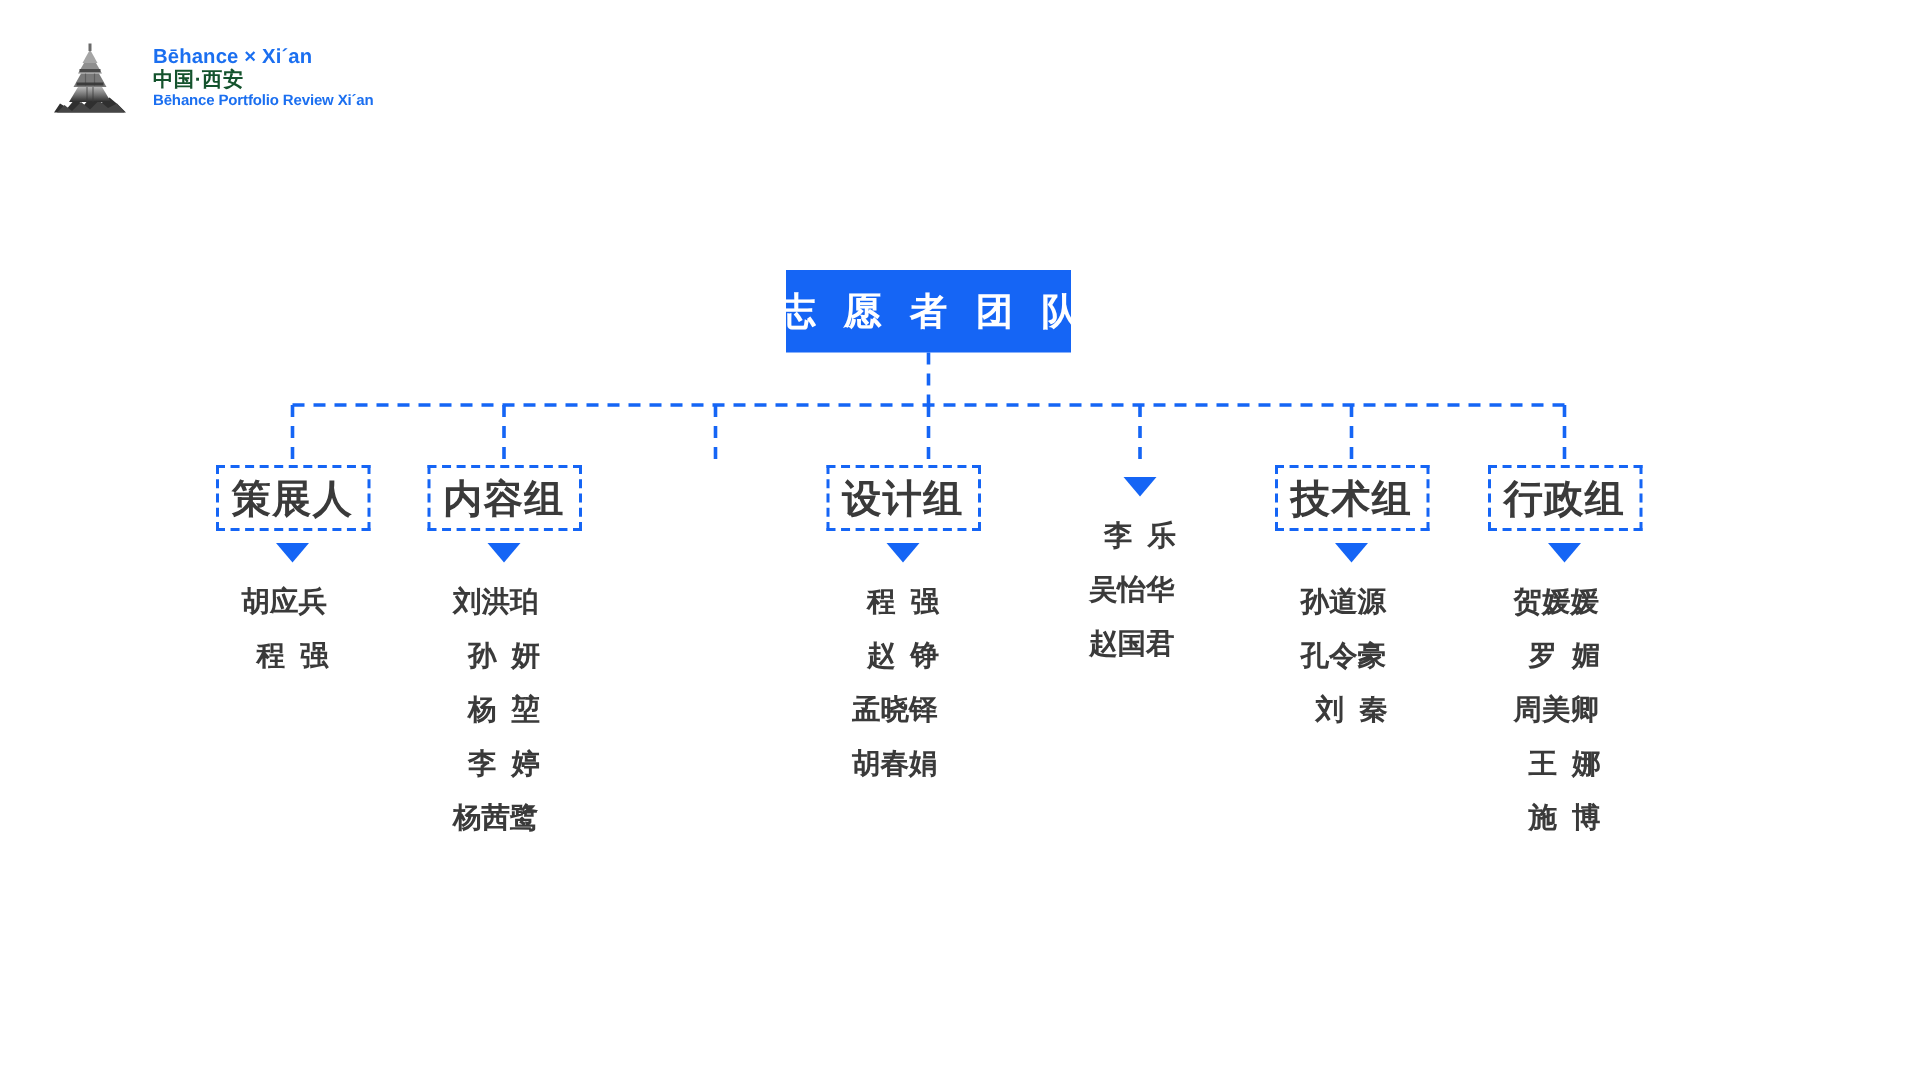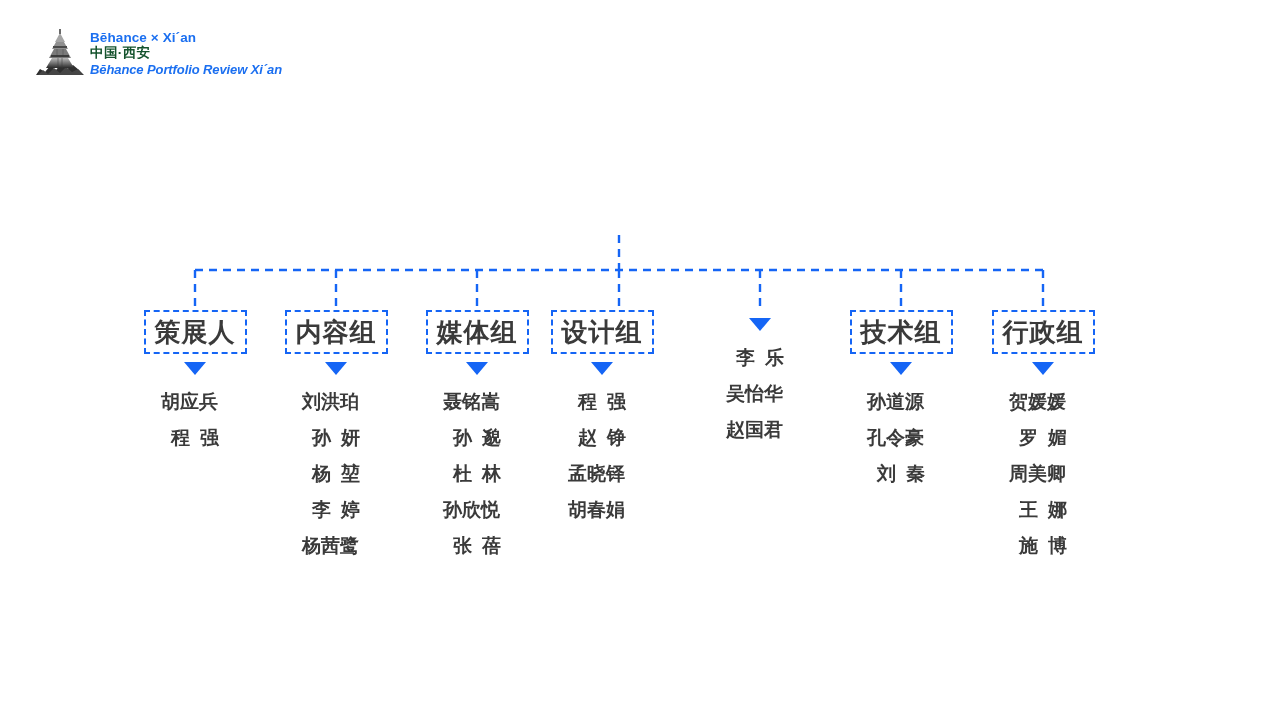--- a/index.html
+++ b/index.html
@@ -16,21 +16,21 @@
     -webkit-font-smoothing: antialiased;
   }
 
   
   #brand-header {
     position: absolute;
     left: 34px;
     top: 28px;
     display: flex;
     align-items: flex-start;
-    gap: 4px;
+    gap: 16px;
   }
   #brand-mark {
     width: 52px;
     height: 50px;
     position: relative;
     flex: none;
     overflow: hidden;
   }
   #brand-mark svg { display: block; }
 
@@ -47,27 +47,26 @@
   }
   .brand-line2 {
     font-size: 13.5px;
     font-weight: bold;
     color: #14532d;
     letter-spacing: 0.4px;
     white-space: nowrap;
     margin-top: 1px;
   }
   .brand-line3 {
-    font-size: 13px;
+    font-size: 10px;
     font-weight: bold;
     color: #1b6ff0;
     letter-spacing: -0.1px;
     white-space: nowrap;
     margin-top: 2px;
-    font-style: italic;
   }
 
   
   #org-chart {
     position: absolute;
     left: 0;
     top: 0;
     width: 1280px;
     height: 720px;
   }
@@ -206,20 +205,23 @@
       <line x1="195" y1="270" x2="195" y2="311"></line>
       <line x1="336" y1="270" x2="336" y2="311"></line>
       <line x1="477" y1="270" x2="477" y2="311"></line>
       <line x1="619" y1="270" x2="619" y2="311"></line>
       <line x1="760" y1="270" x2="760" y2="311"></line>
       <line x1="901" y1="270" x2="901" y2="311"></line>
       <line x1="1043" y1="270" x2="1043" y2="311"></line>
     </g>
   </svg>
 
+  <div id="root-node">
+    <span class="root-label">志 愿 者 团 队</span>
+  </div>
 
   <div class="dept-column" style="left: 125px;">
     <div class="dept-box">
       <span class="dept-label">策展人</span>
     </div>
     <div class="dept-arrow"></div>
     <div class="member-list">
         <div class="member-name">胡应兵</div>
         <div class="member-name spaced">程强</div>
       </div>
@@ -232,33 +234,20 @@
     <div class="dept-arrow"></div>
     <div class="member-list">
         <div class="member-name">刘洪珀</div>
         <div class="member-name spaced">孙妍</div>
         <div class="member-name spaced">杨堃</div>
         <div class="member-name spaced">李婷</div>
         <div class="member-name">杨茜鹭</div>
       </div>
   </div>
 
-  <div class="dept-column" style="left: 407px;">
-    <div class="dept-box">
-      <span class="dept-label">媒体组</span>
-    </div>
-    <div class="dept-arrow"></div>
-    <div class="member-list">
-        <div class="member-name">聂铭嵩</div>
-        <div class="member-name spaced">孙邈</div>
-        <div class="member-name spaced">杜林</div>
-        <div class="member-name">孙欣悦</div>
-        <div class="member-name spaced">张蓓</div>
-      </div>
-  </div>
 
   <div class="dept-column" style="left: 532px;">
     <div class="dept-box">
       <span class="dept-label">设计组</span>
     </div>
     <div class="dept-arrow"></div>
     <div class="member-list">
         <div class="member-name spaced">程强</div>
         <div class="member-name spaced">赵铮</div>
         <div class="member-name">孟晓铎</div>

